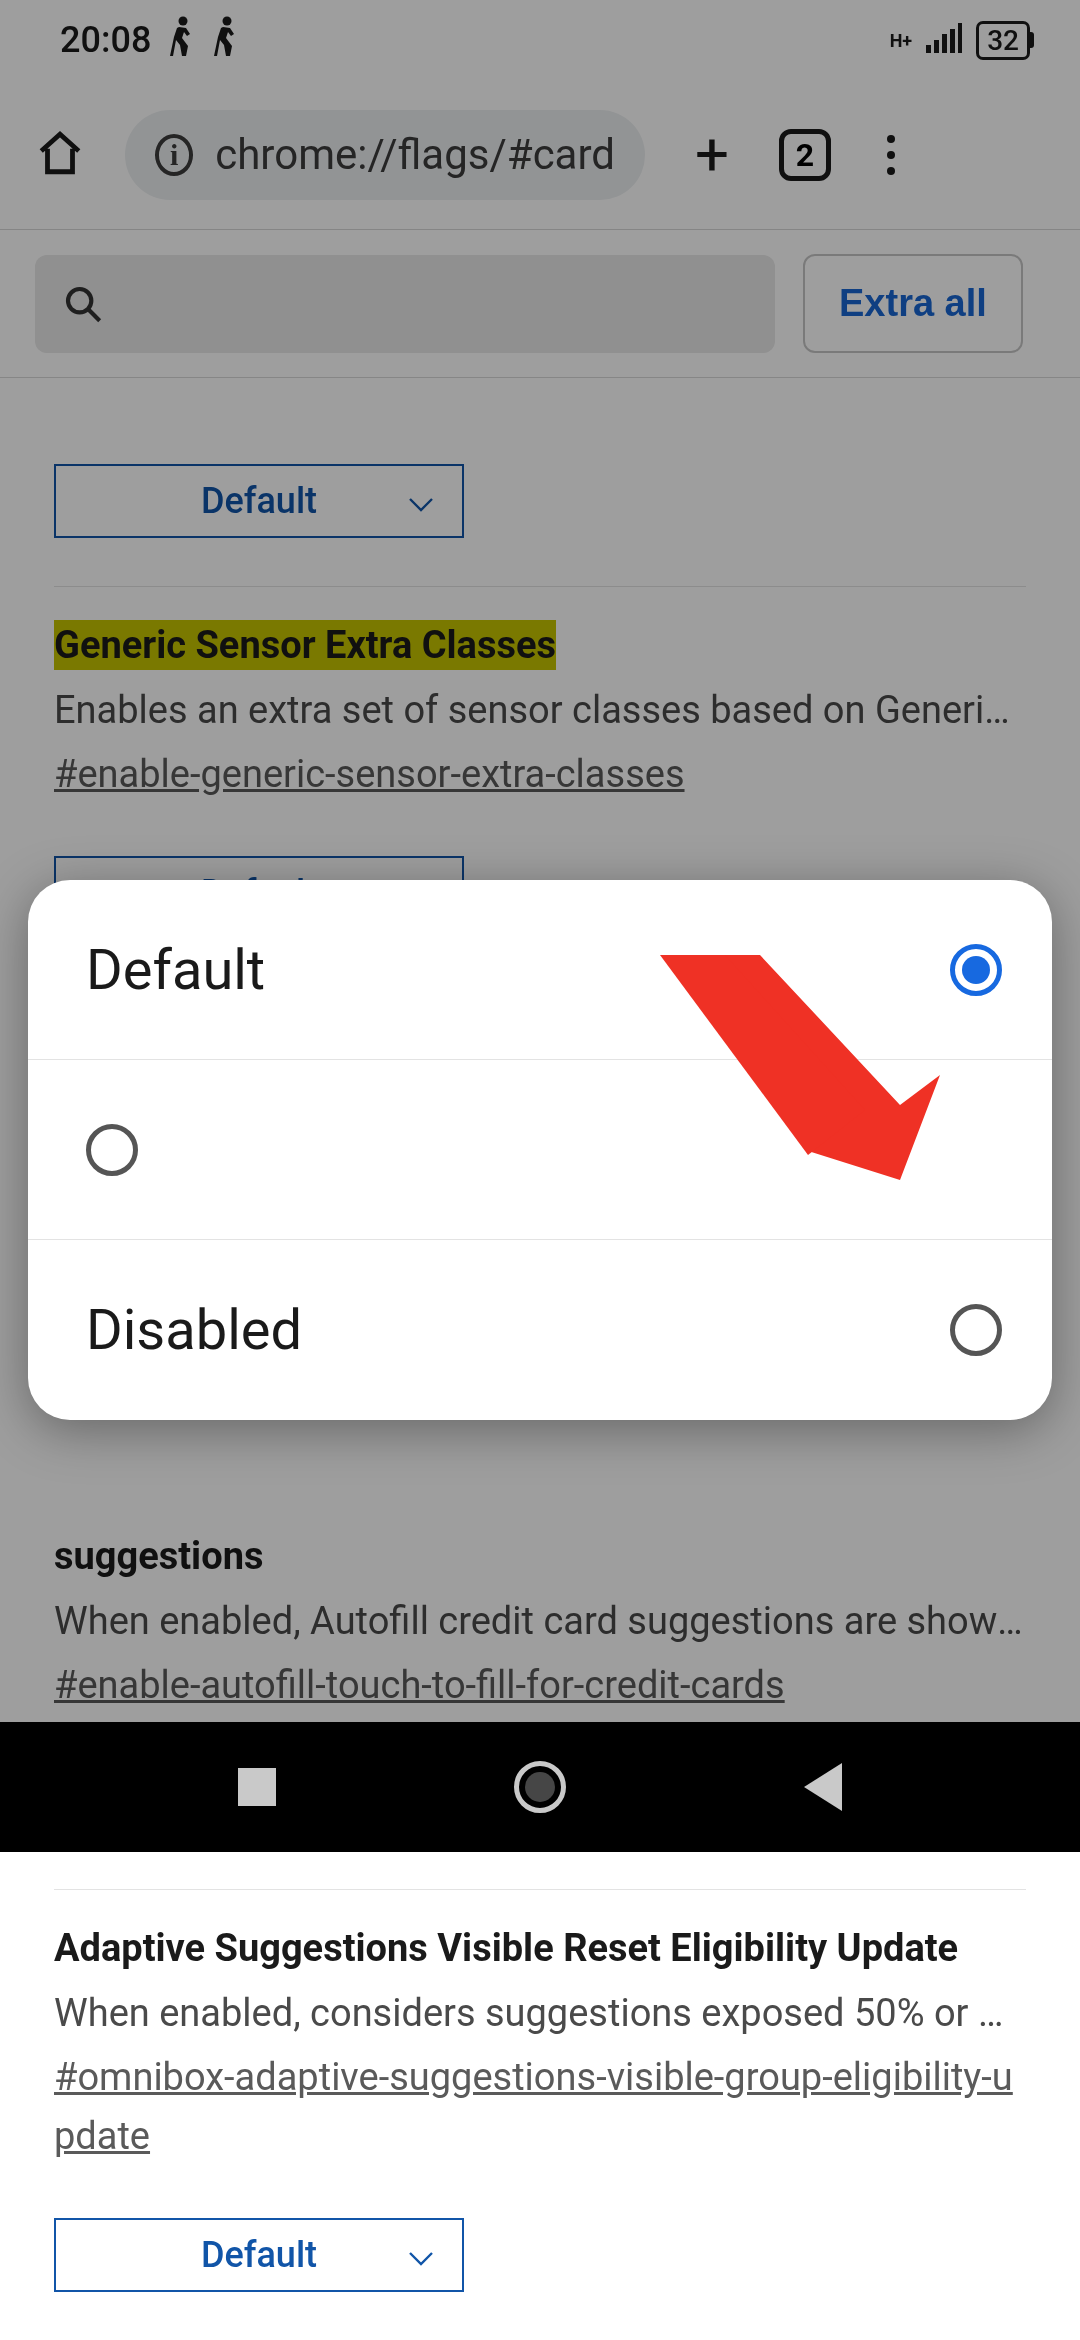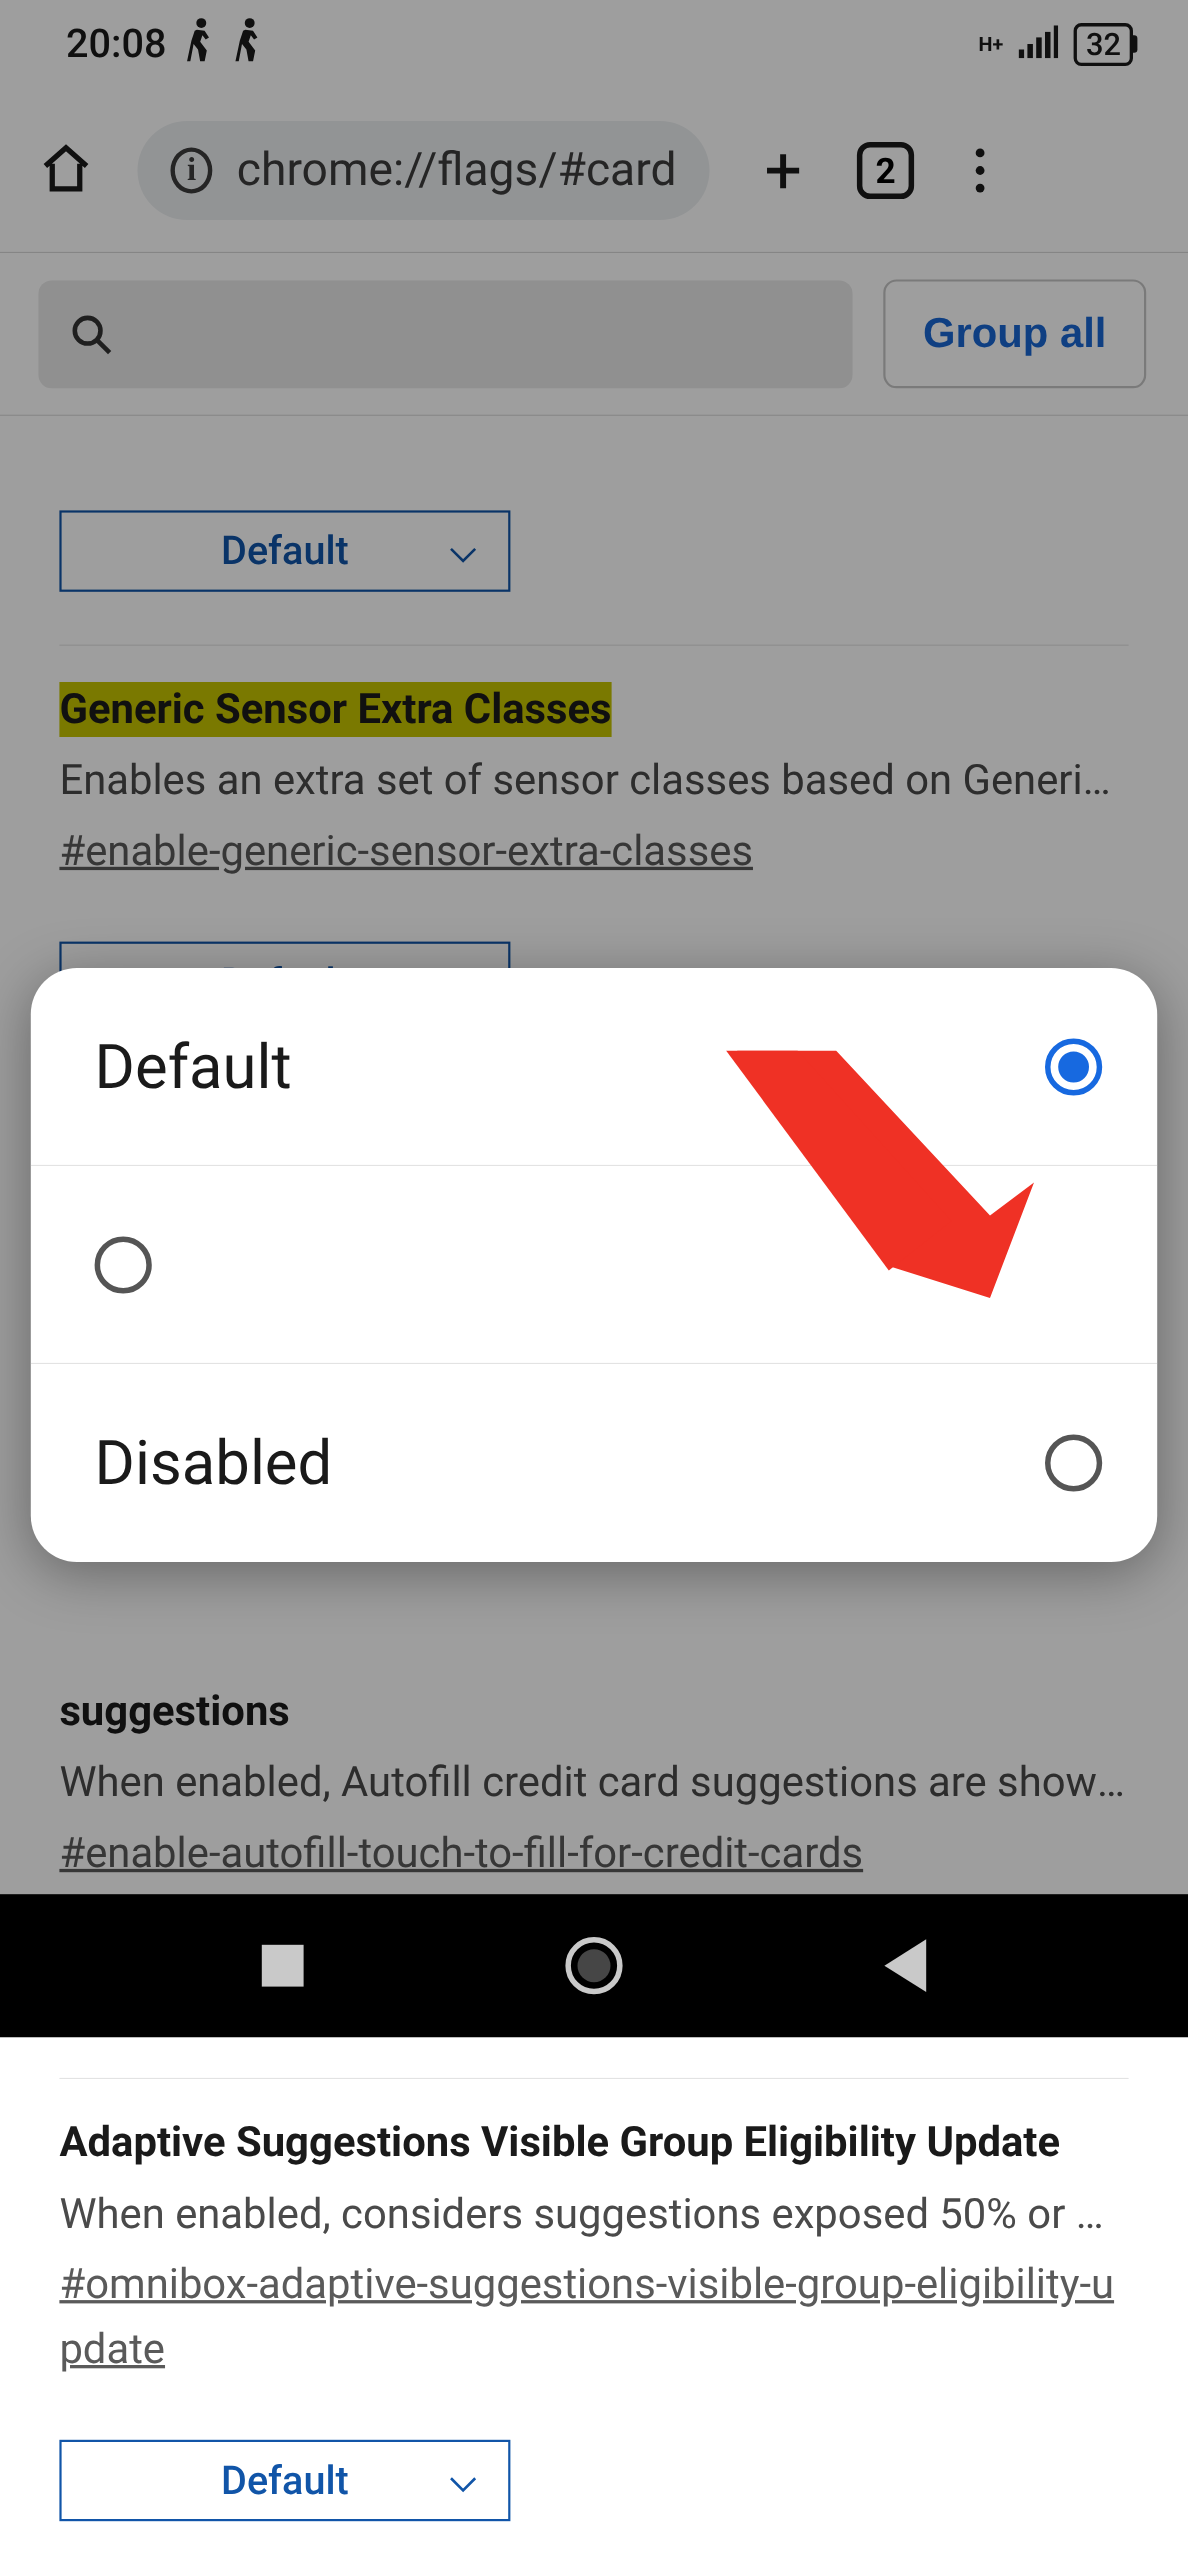--- a/index.html
+++ b/index.html
@@ -119,21 +119,21 @@
       </div>
   </div>
 
   <div class="search-row">
     <div class="search-box">
       <svg class="search-icon" viewBox="0 0 24 24">
           <circle cx="10" cy="10" r="7" fill="none" stroke="#333" stroke-width="2.5"></circle>
           <line x1="15" y1="15" x2="22" y2="22" stroke="#333" stroke-width="2.5"></line>
         </svg>
     </div>
-    <button class="reset-btn">Group all</button>
+    <button class="reset-btn">Extra all</button>
   </div>
 
   <div class="content">
 
     <div class="flag-entry first">
       <div class="flag-select">
         <span>Default</span>
         <span class="chev"><svg width="26" height="16" viewBox="0 0 26 16">
               <path d="M2 2 L13 13 L24 2" fill="none" stroke="#1155a8" stroke-width="2.4"></path>
             </svg></span>
@@ -160,21 +160,21 @@
       <div class="flag-anchor">#enable-autofill-touch-to-fill-for-credit-cards</div>
       <div class="flag-select">
         <span>Default</span>
         <span class="chev"><svg width="26" height="16" viewBox="0 0 26 16">
               <path d="M2 2 L13 13 L24 2" fill="none" stroke="#1155a8" stroke-width="2.4"></path>
             </svg></span>
       </div>
     </div>
 
     <div class="flag-entry" style="border-bottom:none;">
-      <div><span class="flag-title">Adaptive Suggestions Visible Group Eligibility Update</span></div>
+      <div><span class="flag-title">Adaptive Suggestions Visible Reset Eligibility Update</span></div>
       <div class="flag-desc">When enabled, considers suggestions exposed 50% or mor…</div>
       <div class="flag-anchor" style="white-space:normal;">#omnibox-adaptive-suggestions-visible-group-eligibility-update</div>
       <div class="flag-select">
         <span>Default</span>
         <span class="chev"><svg width="26" height="16" viewBox="0 0 26 16">
               <path d="M2 2 L13 13 L24 2" fill="none" stroke="#1155a8" stroke-width="2.4"></path>
             </svg></span>
       </div>
     </div>
 

